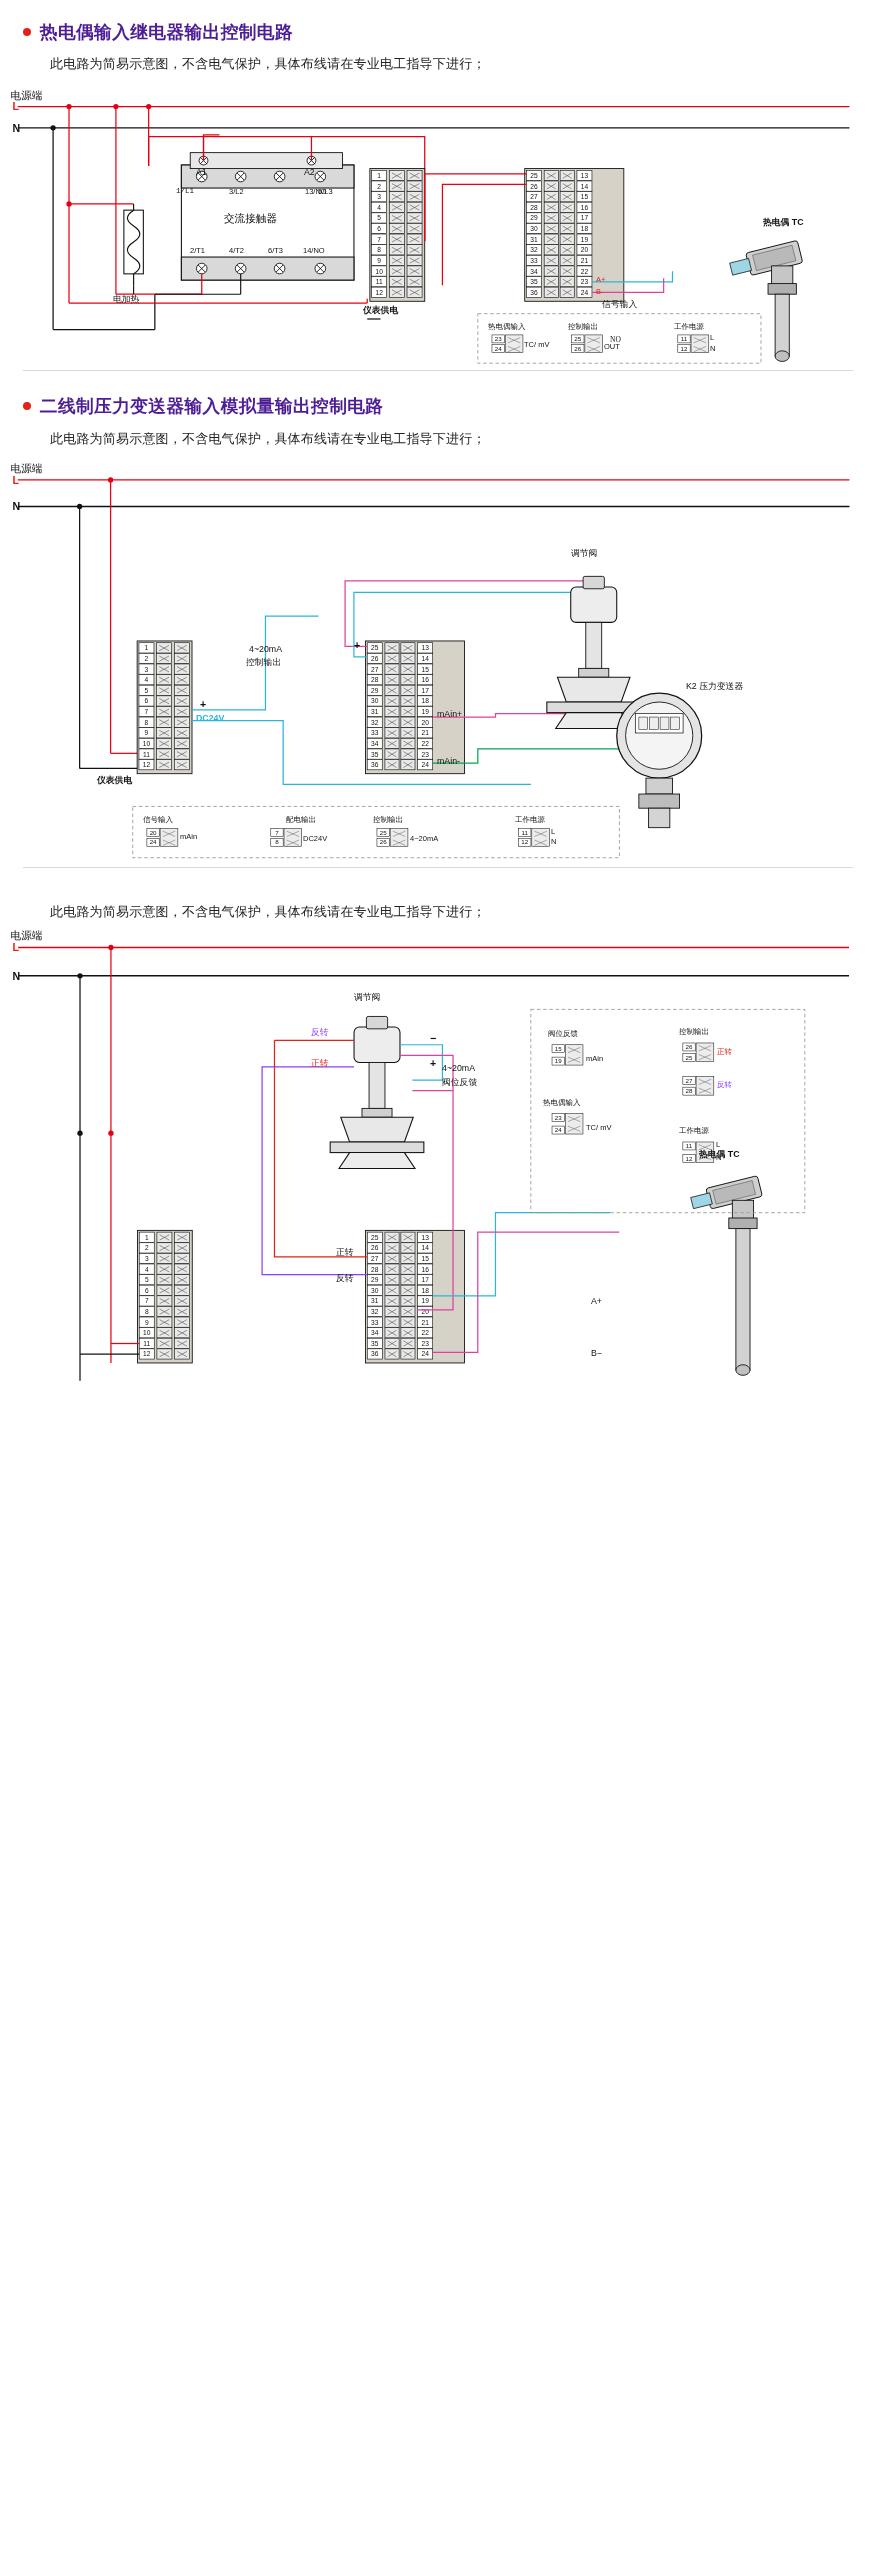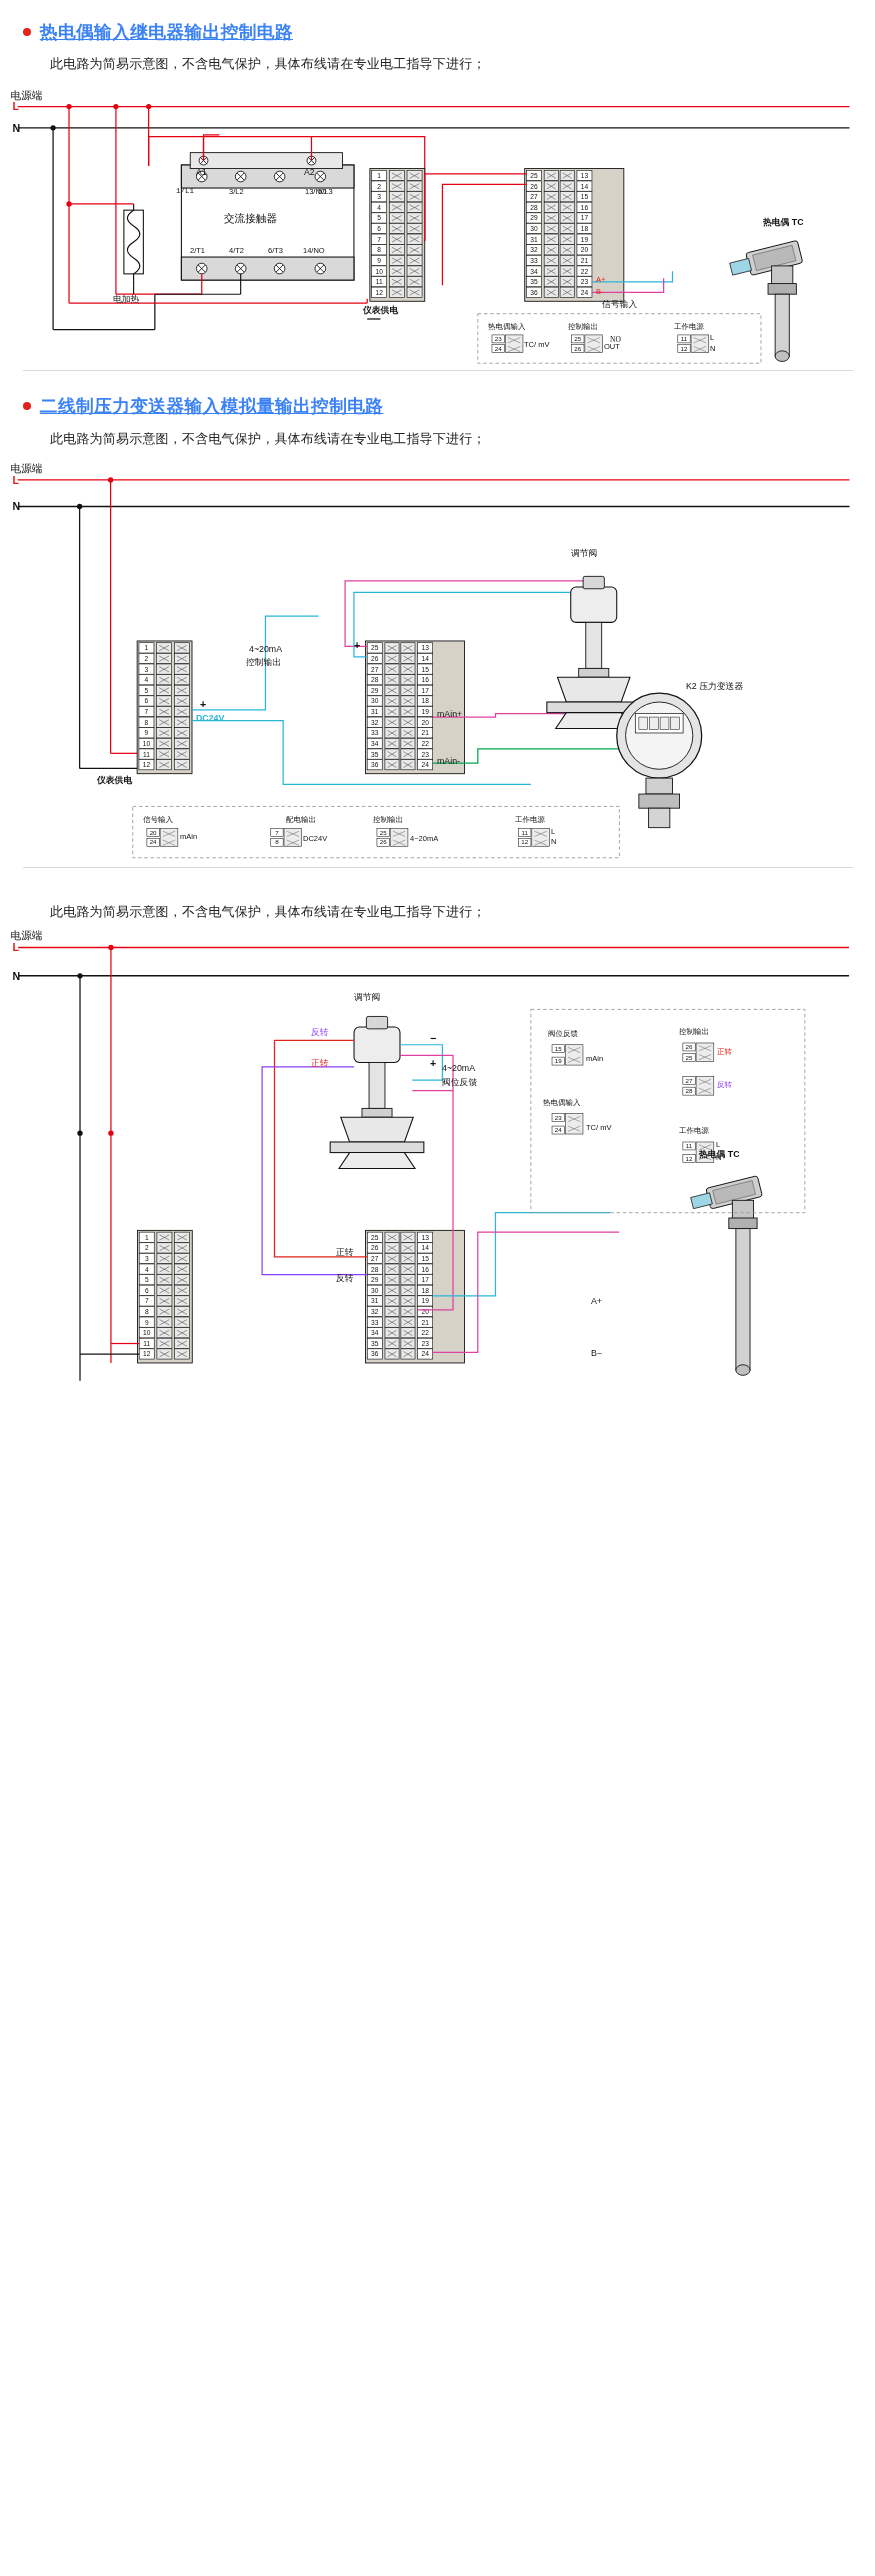--- a/index.html
+++ b/index.html
@@ -16,21 +16,21 @@
   .section{position:relative;}
   .sec-title{
     display:flex;align-items:center;gap:8.8px;
     padding-left:23px;
   }
   .bullet{
     width:8px;height:8px;border-radius:50%;
     background:#e2231a;display:inline-block;flex:none;
   }
   .sec-title h2{
-    font-size:17.7px;font-weight:bold;margin:0;color:#3b82f6;letter-spacing:0.4px;text-decoration:underline;
+    font-size:17.7px;font-weight:bold;margin:0;color:#4c1d95;letter-spacing:0.4px;
   }
   .sec-sub{
     font-size:13px;color:#222;margin:11.5px 0 0 50px;letter-spacing:0.2px;
   }
   .divider{
     height:0.9px;background:#d9d9d9;margin:0 23px;
   }
 
   
   .canvas{position:relative;width:876px;}

